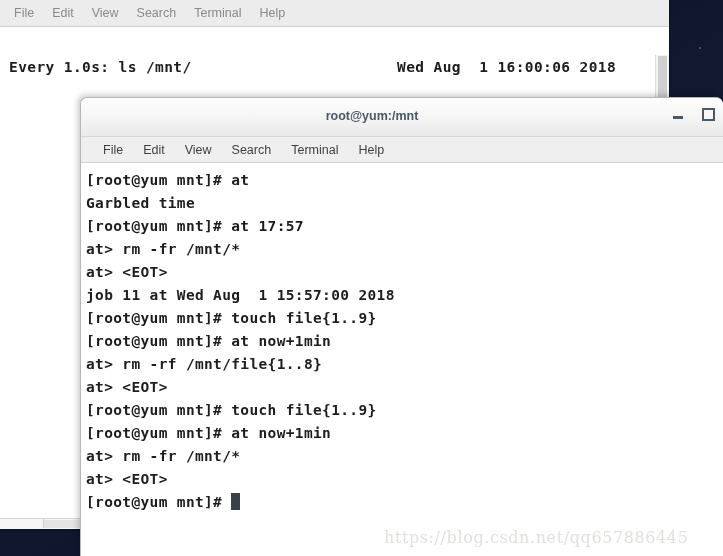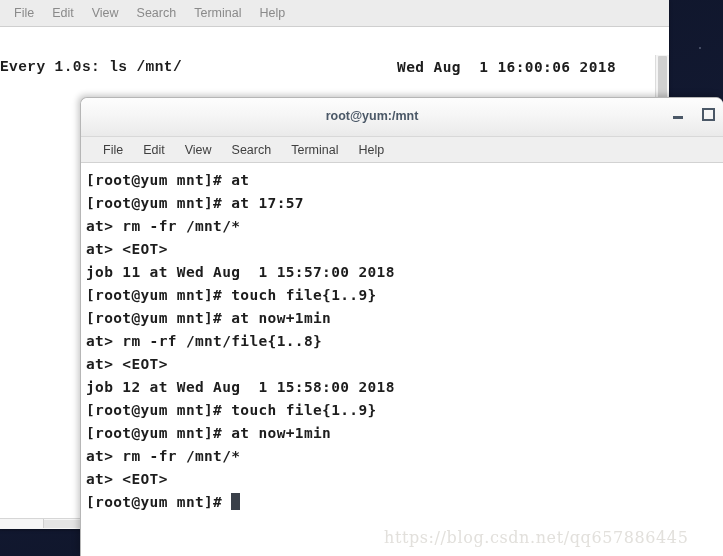--- a/index.html
+++ b/index.html
@@ -71,21 +71,21 @@
     left: 0;
     width: 654px;
     display: flex;
     font-family: "DejaVu Sans Mono", "Liberation Mono", monospace;
     font-size: 14.5px;
     font-weight: bold;
     color: #1d1d1d;
     letter-spacing: 0.4px;
     white-space: pre;
   }
-  .watch-left { margin-left: 1px; font-family: Liberation Mono, monospace; }
+  .watch-left { margin-left: 10px; }
   .watch-right { position: absolute; left: 398px; text-align: right; }
 
   .vscroll-back {
     position: absolute;
     right: 0px;
     top: 28px;
     width: 13px;
     height: 474px;
     background: #f4f4f4;
     border-left: 1px solid #dcdcdc;
@@ -278,29 +278,29 @@
     <div class="menubar2">
       <div class="mi">File</div>
       <div class="mi">Edit</div>
       <div class="mi">View</div>
       <div class="mi">Search</div>
       <div class="mi">Terminal</div>
       <div class="mi">Help</div>
     </div>
     <div class="term-front">
       <div class="tline">[root@yum mnt]# at</div>
+      <div class="tline">Garbled time</div>
       <div class="tline">[root@yum mnt]# at 17:57</div>
       <div class="tline">at&gt; rm -fr /mnt/*</div>
       <div class="tline">at&gt; &lt;EOT&gt;</div>
       <div class="tline">job 11 at Wed Aug  1 15:57:00 2018</div>
       <div class="tline">[root@yum mnt]# touch file{1..9}</div>
       <div class="tline">[root@yum mnt]# at now+1min</div>
       <div class="tline">at&gt; rm -rf /mnt/file{1..8}</div>
       <div class="tline">at&gt; &lt;EOT&gt;</div>
-      <div class="tline">job 12 at Wed Aug  1 15:58:00 2018</div>
       <div class="tline">[root@yum mnt]# touch file{1..9}</div>
       <div class="tline">[root@yum mnt]# at now+1min</div>
       <div class="tline">at&gt; rm -fr /mnt/*</div>
       <div class="tline">at&gt; &lt;EOT&gt;</div>
       <div class="tline"><span>[root@yum mnt]# </span><span class="cursor"></span></div>
     </div>
   </div>
 
   <div class="watermark">https://blog.csdn.net/qq657886445</div>
 </div>

